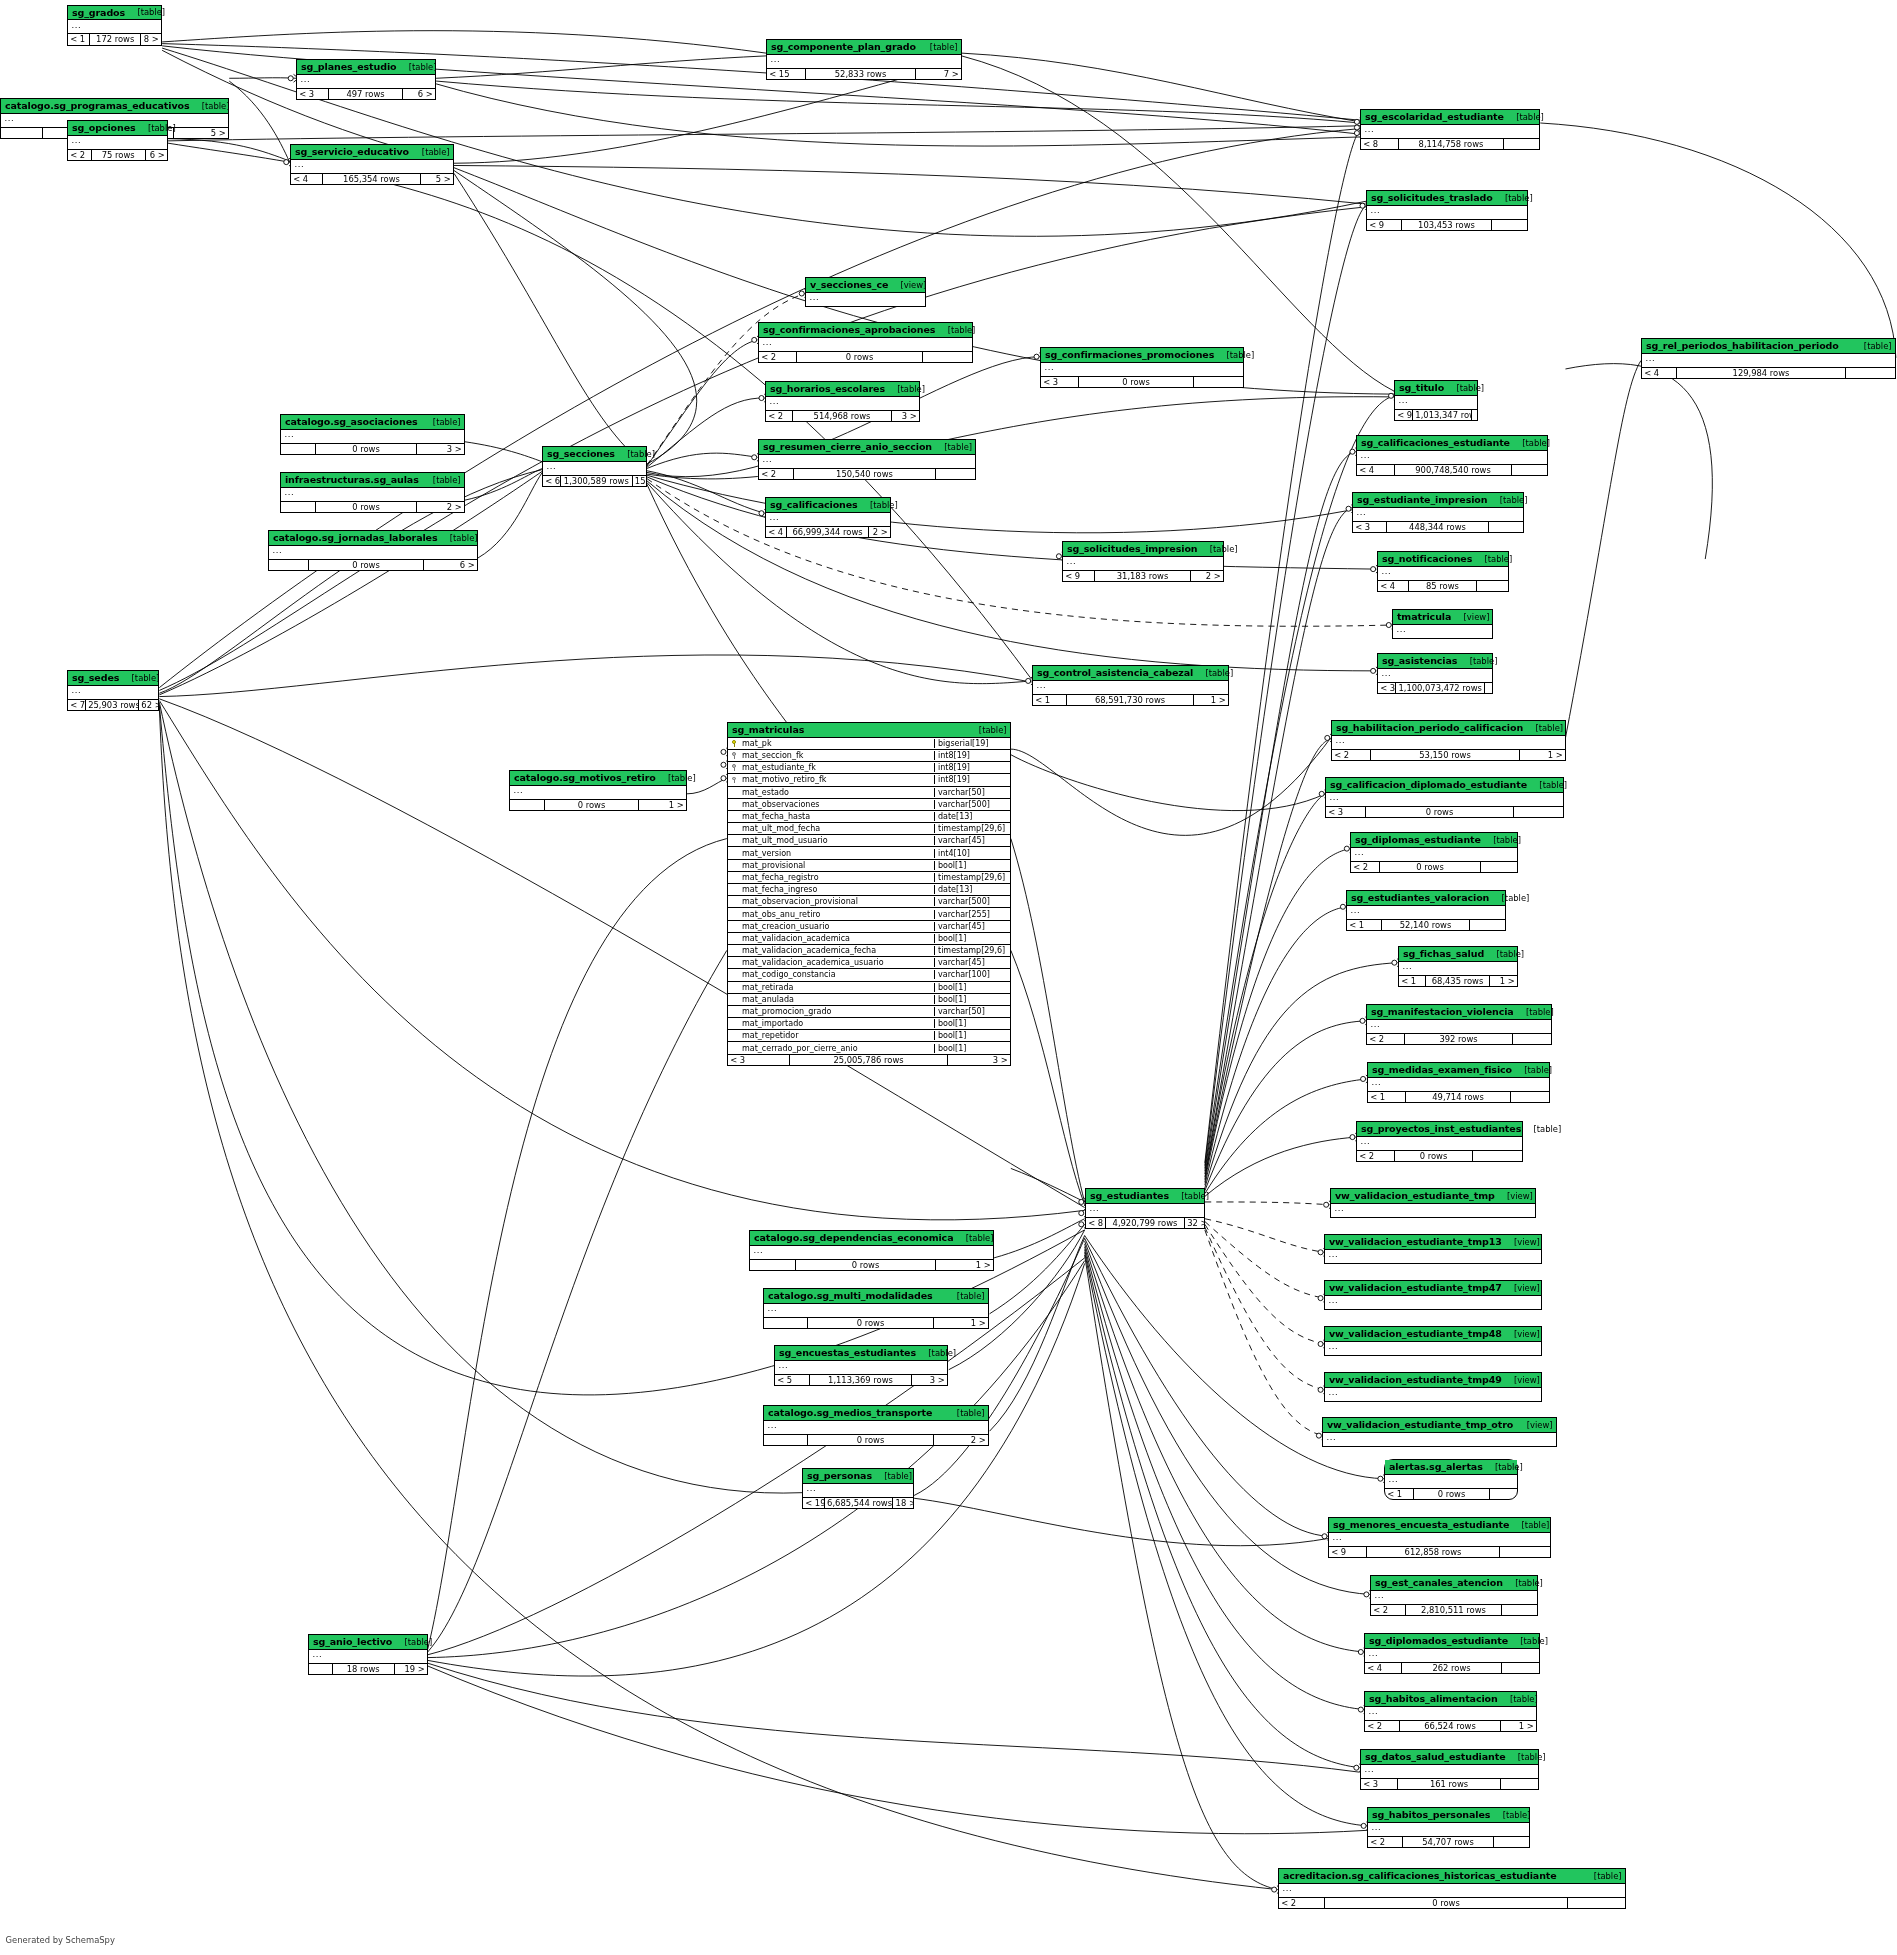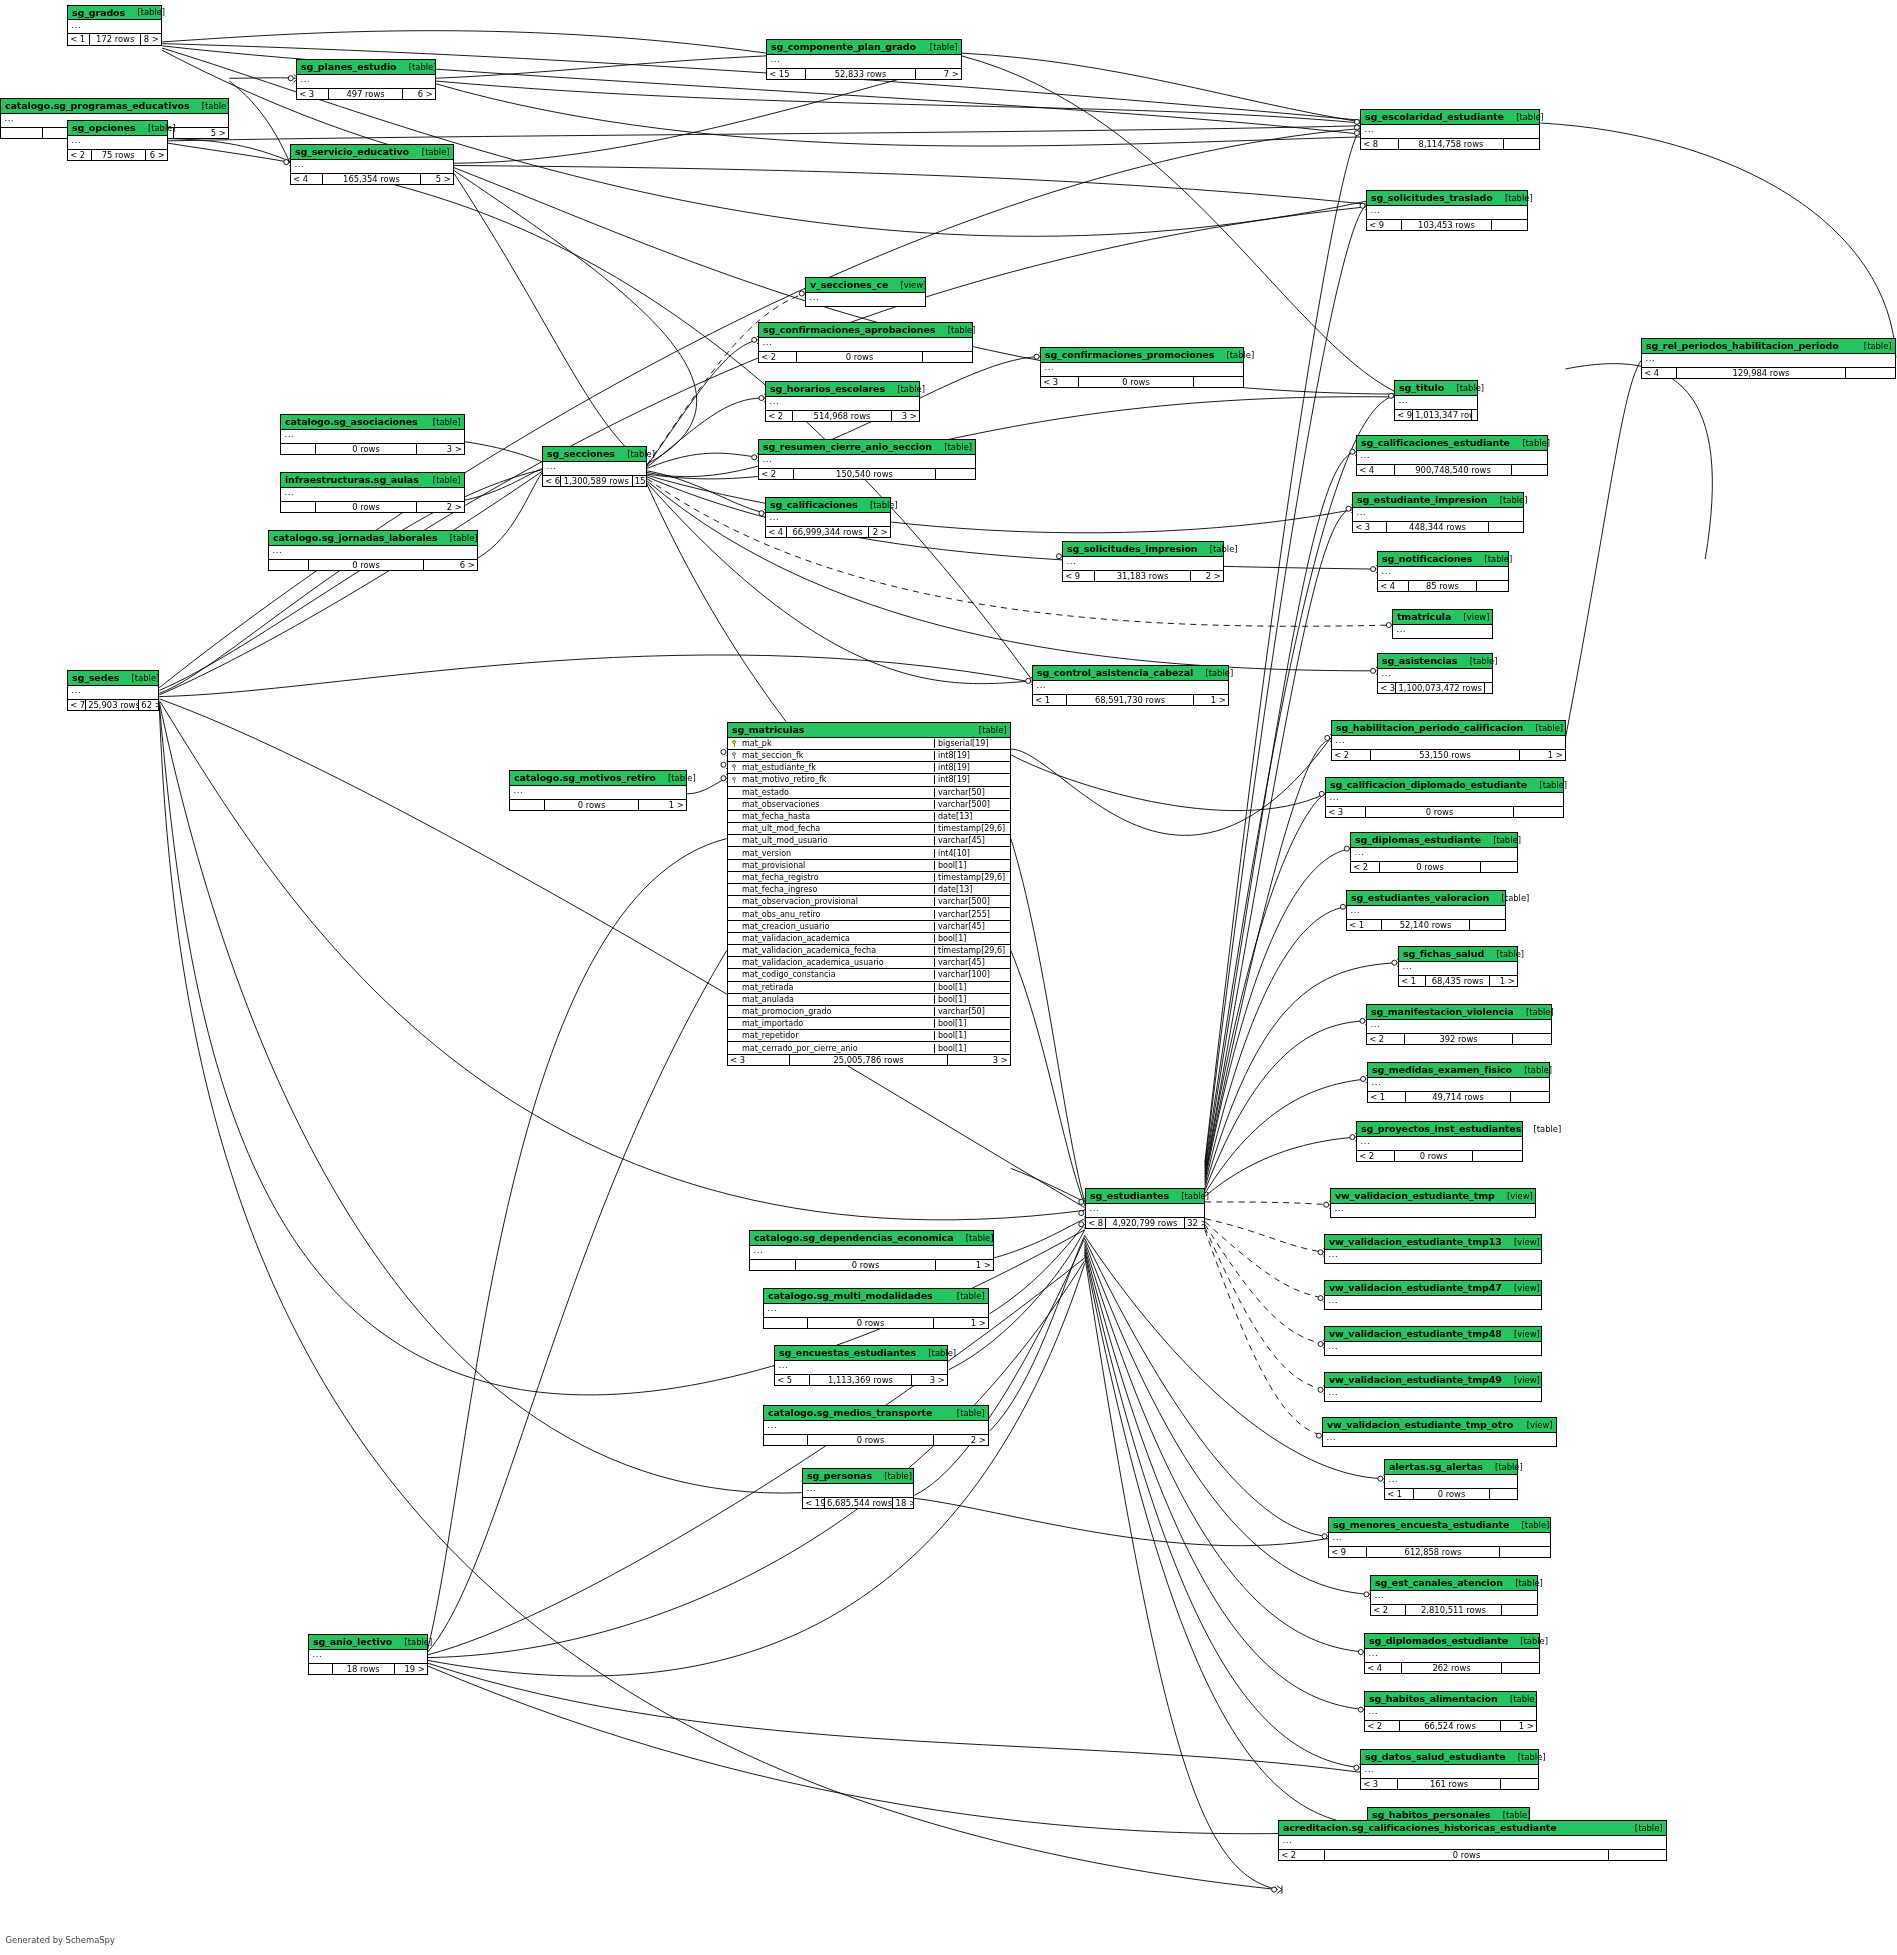--- a/index.html
+++ b/index.html
@@ -1114,21 +1114,21 @@
           <span class="tname">catalogo.sg_medios_transporte</span>
           <span class="ttype">[table]</span>
         </div>
         <div class="body"><span class="dots">...</span></div>
         <div class="foot">
           <div class="c l" style="width: 44px;"></div>
           <div class="c m">0 rows</div>
           <div class="c r" style="width: 54px;">2 &gt;</div>
         </div>
       </div>
-      <div class="node" style="left: 1384px; top: 1459px; width: 134px;">
+      <div class="node" style="left: 1384px; top: 1459px; width: 134px; border-radius: 9px;">
         <div class="hdr">
           <span class="tname">alertas.sg_alertas</span>
           <span class="ttype">[table]</span>
         </div>
         <div class="body"><span class="dots">...</span></div>
         <div class="foot">
           <div class="c l" style="width: 29px;">&lt; 1</div>
           <div class="c m">0 rows</div>
           <div class="c r" style="width: 27px;"></div>
         </div>
@@ -1222,21 +1222,21 @@
           <span class="tname">sg_habitos_personales</span>
           <span class="ttype">[table]</span>
         </div>
         <div class="body"><span class="dots">...</span></div>
         <div class="foot">
           <div class="c l" style="width: 35px;">&lt; 2</div>
           <div class="c m">54,707 rows</div>
           <div class="c r" style="width: 35px;"></div>
         </div>
       </div>
-      <div class="node" style="left: 1278px; top: 1820px; width: 389px;">
+      <div class="node" style="left: 1278px; top: 1868px; width: 348px;">
         <div class="hdr">
           <span class="tname">acreditacion.sg_calificaciones_historicas_estudiante</span>
           <span class="ttype">[table]</span>
         </div>
         <div class="body"><span class="dots">...</span></div>
         <div class="foot">
           <div class="c l" style="width: 46px;">&lt; 2</div>
           <div class="c m">0 rows</div>
           <div class="c r" style="width: 57px;"></div>
         </div>

